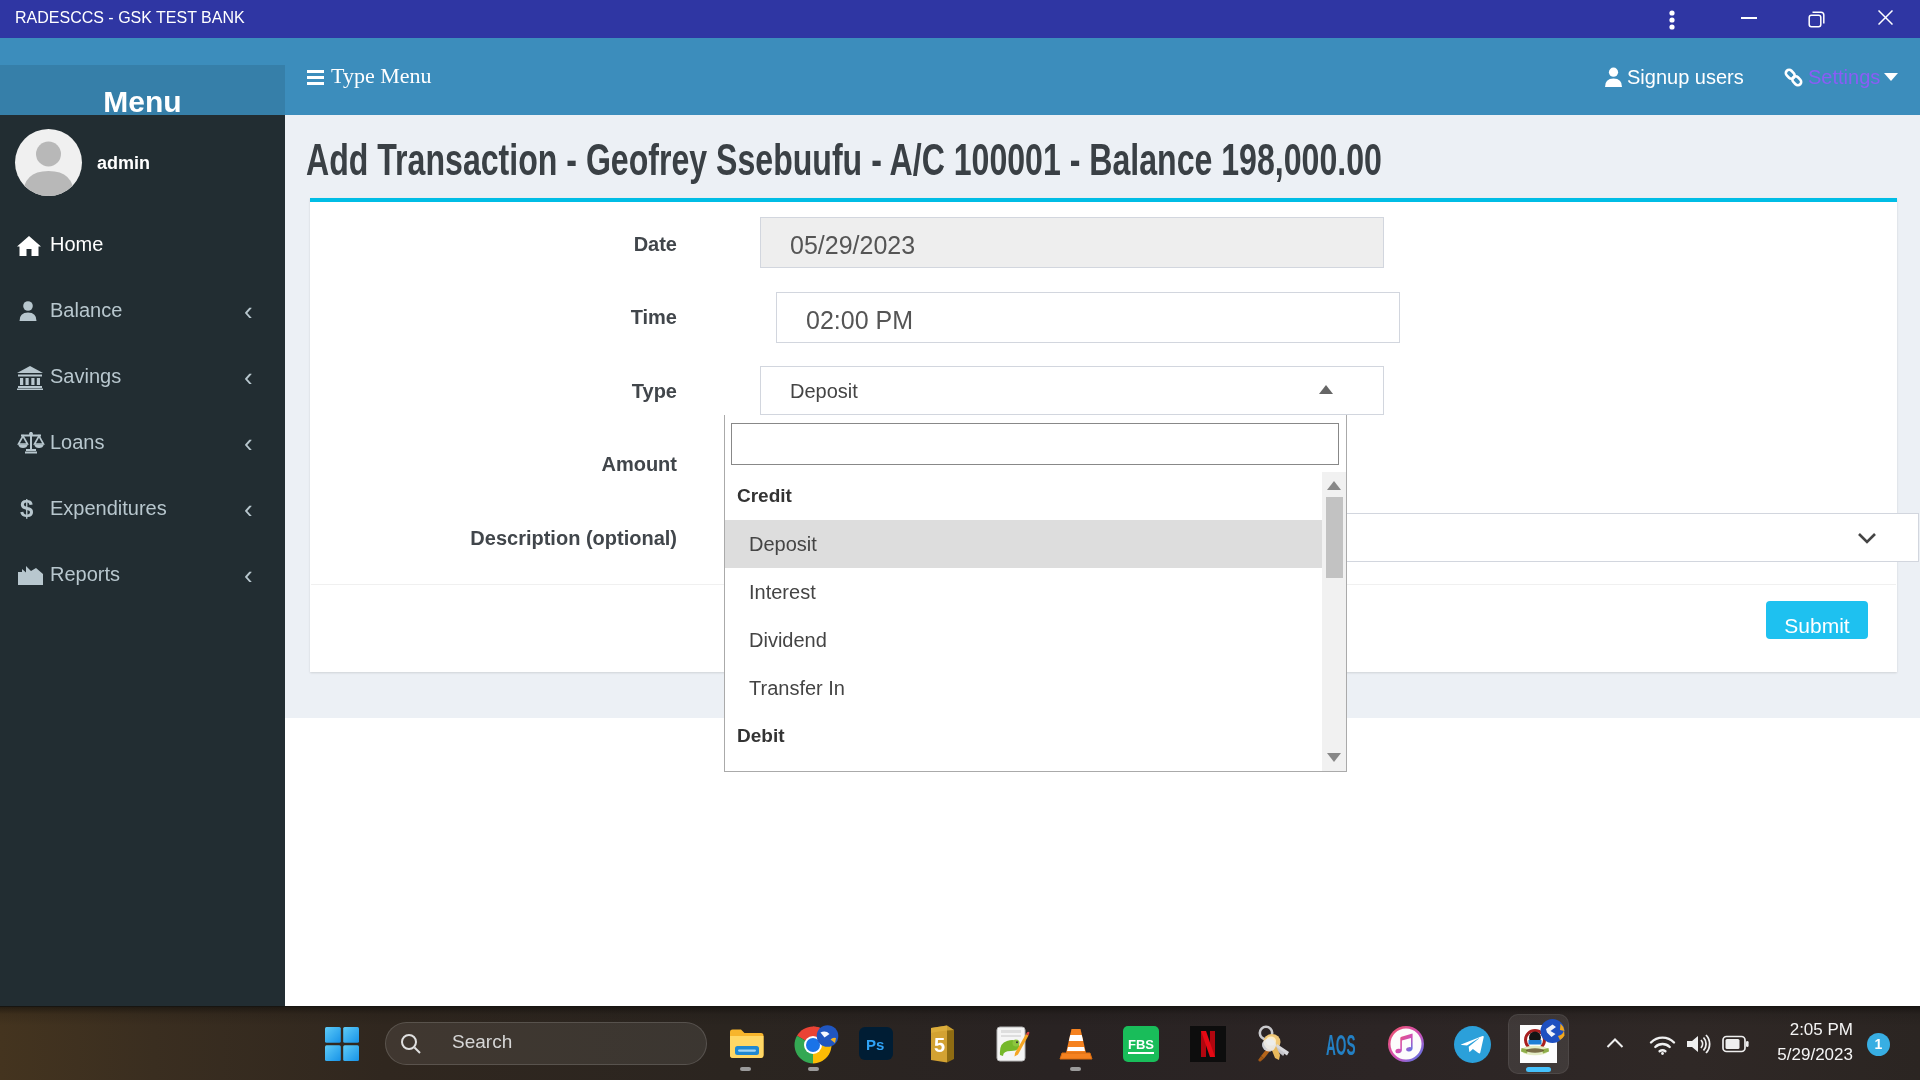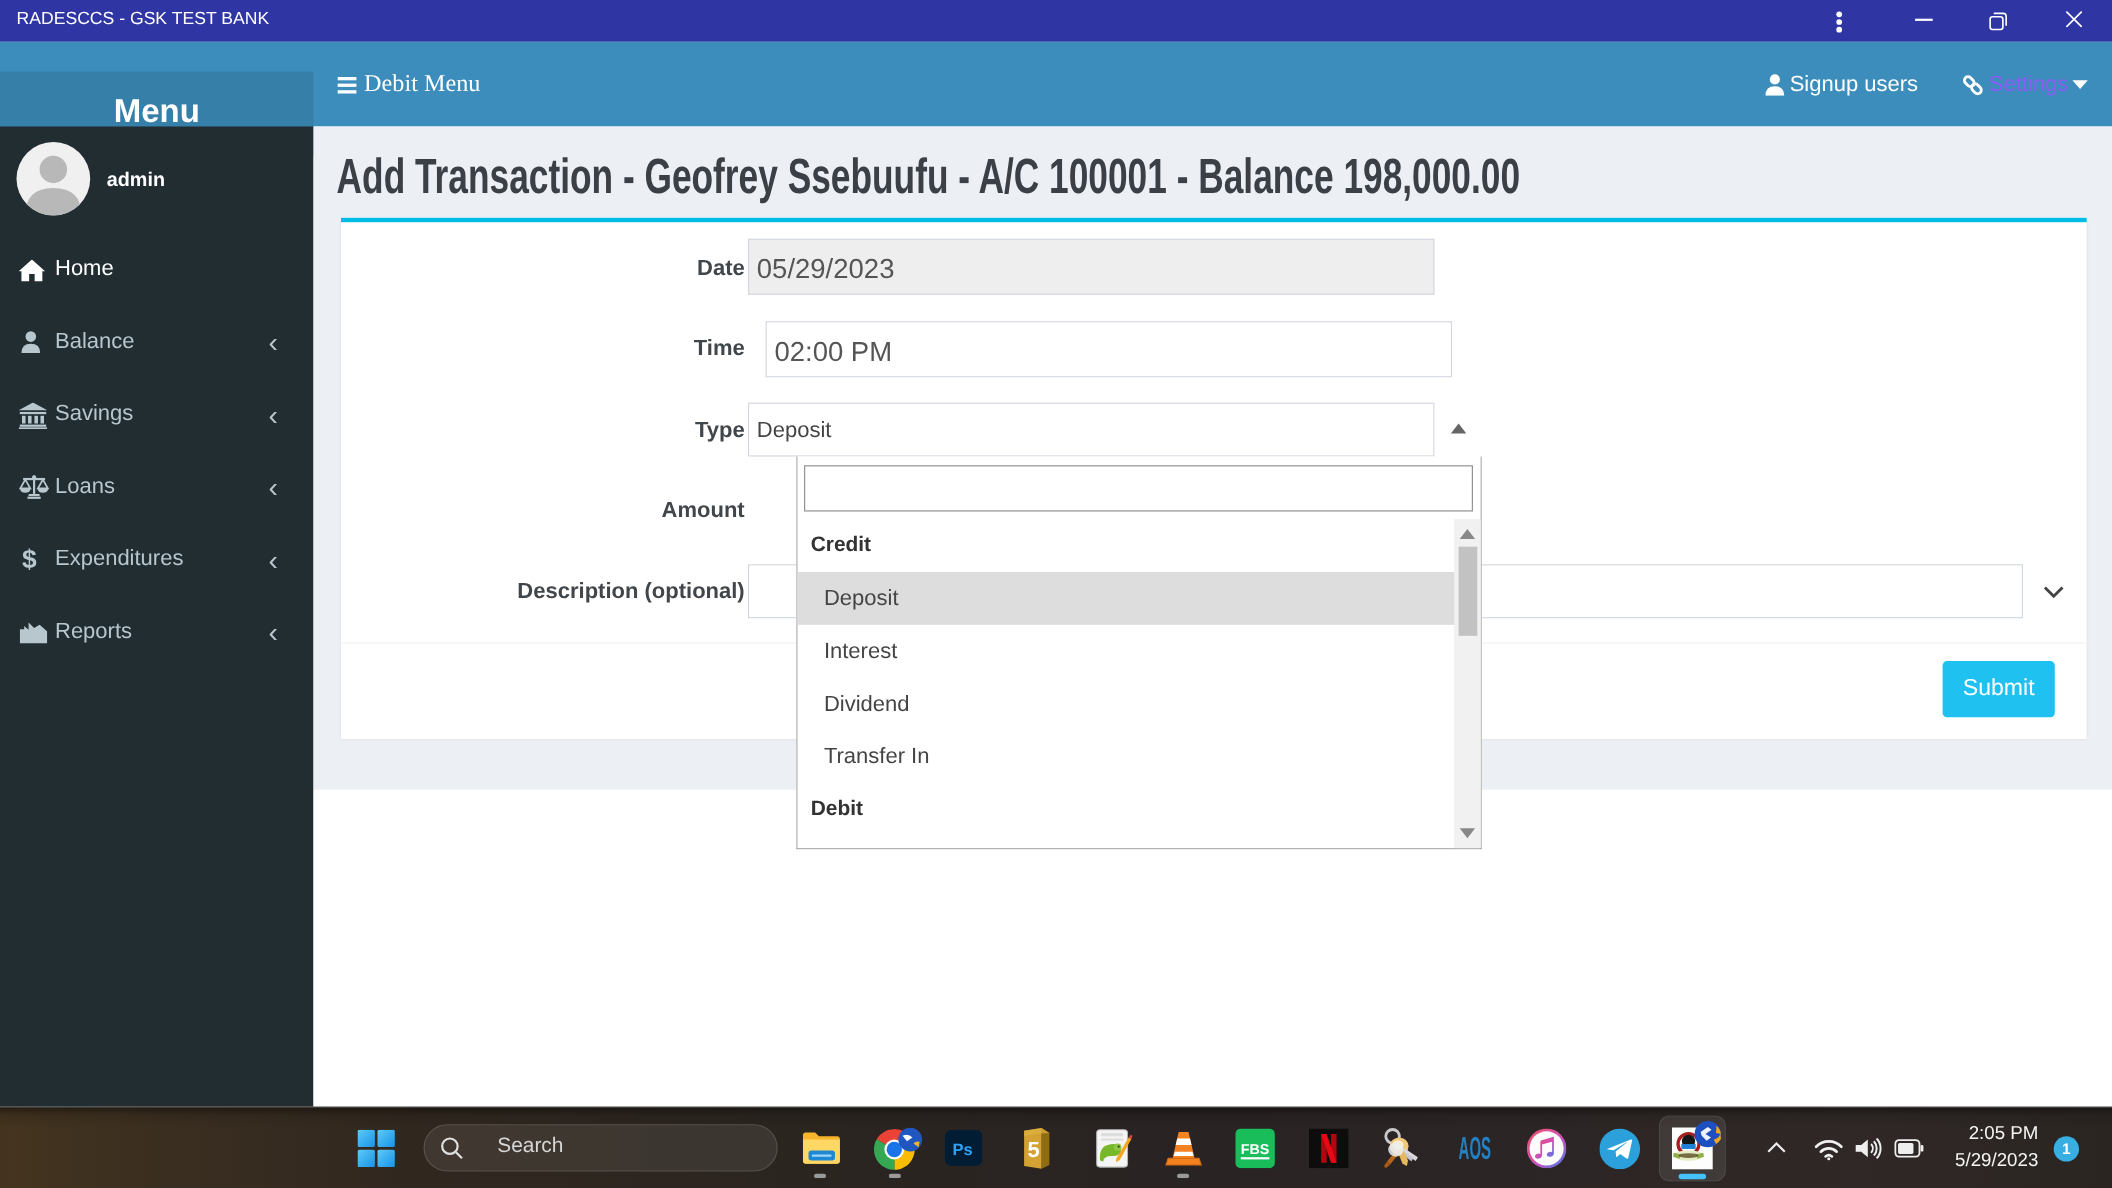--- a/index.html
+++ b/index.html
@@ -29,41 +29,41 @@
   .mitem .txt { position:absolute; left:50px; top:21px; }
   .mitem .chev { position:absolute; left:244px; top:18px; font-size:26px; font-weight:normal; }
   .micon { position:absolute; }
 
   
   #content { left:285px; top:115px; width:1635px; height:603px; background:#ecf0f5; }
   #belowcontent { left:285px; top:718px; width:1635px; height:288px; background:#fff; }
   #h1 { left:306px; top:134px; font-size:45px; font-weight:bold; color:#3a4045; transform:scaleX(0.713); transform-origin:0 0; white-space:nowrap; }
   #card { left:310px; top:198px; width:1587px; height:474px; background:#fff; border-top:4px solid #00bde5; box-shadow:0 1px 2px rgba(0,0,0,0.12); }
   .flabel { font-size:20px; font-weight:bold; color:#41464b; width:300px; text-align:right; left:377px; white-space:nowrap; }
-  .finput { left:680px; width:624px; height:51px; background:#fff; border:1px solid #d2d6de; font-size:25px; color:#555; line-height:54px; padding-left:7px; }
+  .finput { left:760px; width:624px; height:51px; background:#fff; border:1px solid #d2d6de; font-size:25px; color:#555; line-height:54px; padding-left:29px; }
   #datebox { top:217px; background:#eee; }
   #timebox { top:292px;margin-left:16px; }
   #typebox { top:366px; height:49px; font-size:20px; line-height:48px; color:#444; }
   #typecaret { left:1319px; top:385px; width:0; height:0; border-left:7px solid transparent; border-right:7px solid transparent; border-bottom:9px solid #666; }
   #descbox { top:513px; height:49px; width:1159px; }
   #descchev { left:1855px; top:530px; }
 
   
   #dd { left:724px; top:415px; width:623px; height:357px; background:#fff; border:1px solid #aaa; border-top:0; }
   #ddsearch { left:731px; top:423px; width:608px; height:42px; background:#fff; border:1px solid #888; }
   .opt { left:725px; width:596px; height:48px; font-size:20px; color:#444; line-height:48px; }
   .grp { font-weight:bold; color:#333; padding-left:12px; font-size:19px; }
   .item { padding-left:24px; }
   #scrolltrack { left:1322px; top:472px; width:24px; height:299px; background:#f1f1f1; }
   #scrollthumb { left:1326px; top:497px; width:17px; height:81px; background:#c2c2c2; }
   .sarrow { left:1327px; width:0; height:0; border-left:7px solid transparent; border-right:7px solid transparent; }
 
   
   #footline { left:311px; top:584px; width:1585px; height:1px; background:#f0f0f0; }
-  #submit { left:1766px; top:601px; width:102px; height:51px; background:#1ec1f0; border-radius:4px;
+  #submit { left:1766px; top:601px; width:102px; height:38px; background:#1ec1f0; border-radius:4px;
             color:#fff; font-size:21px; text-align:center; line-height:50px; }
 
   
   #taskbar { left:0; top:1006px; width:1920px; height:74px;
      background:linear-gradient(90deg,#44341f 0%, #3a2e20 8%, #30271f 20%, #2b2520 38%, #292323 55%, #2c2525 72%, #2f2826 88%, #2b2522 100%);
      border-top:1px solid #171511; }
   #taskshade { left:0; top:1007px; width:1920px; height:73px; background:linear-gradient(180deg, rgba(10,8,6,0.5) 0%, rgba(10,8,6,0.12) 10%, rgba(0,0,0,0) 26%); }
   #search { left:385px; top:1022px; width:322px; height:43px; border-radius:22px; background:rgba(255,255,255,0.08); border:1px solid rgba(255,255,255,0.14); }
   #searchtxt { left:452px; top:1031px; font-size:19px; color:#d6d6d6; }
   .pill { top:1067px; width:11px; height:4px; border-radius:2px; background:#9a9a9a; }
@@ -88,21 +88,21 @@
   </svg>
   <svg class="abs" style="left:1878px;top:10px" width="15" height="15" stroke="#fff" stroke-width="1.5">
     <path d="M0.5 0.5 L14.5 14.5 M14.5 0.5 L0.5 14.5"></path>
   </svg>
 
   <div class="abs" id="navbar"></div>
   <div class="abs" id="logo">Menu</div>
   <div class="abs hbar" style="top:70px"></div>
   <div class="abs hbar" style="top:76px"></div>
   <div class="abs hbar" style="top:82px"></div>
-  <div class="abs" id="leftmenu">Debit Menu</div>
+  <div class="abs" id="leftmenu">Type Menu</div>
   <svg class="abs" style="left:1604px;top:67px" width="19" height="20" fill="#fff">
     <circle cx="9.5" cy="5.2" r="4.6"></circle>
     <path d="M1 20 Q1 11.5 9.5 11.5 Q18 11.5 18 20 Z"></path>
   </svg>
   <div class="abs" id="signup">Signup users</div>
   <svg class="abs" style="left:1782px;top:66px" width="23" height="23">
     <g fill="none" stroke="#fff" stroke-width="2.6" transform="rotate(-45 11.5 11.5)">
       <rect x="8.2" y="2" width="6.6" height="9.8" rx="3.3"></rect>
       <rect x="8.2" y="11.2" width="6.6" height="9.8" rx="3.3"></rect>
     </g>

